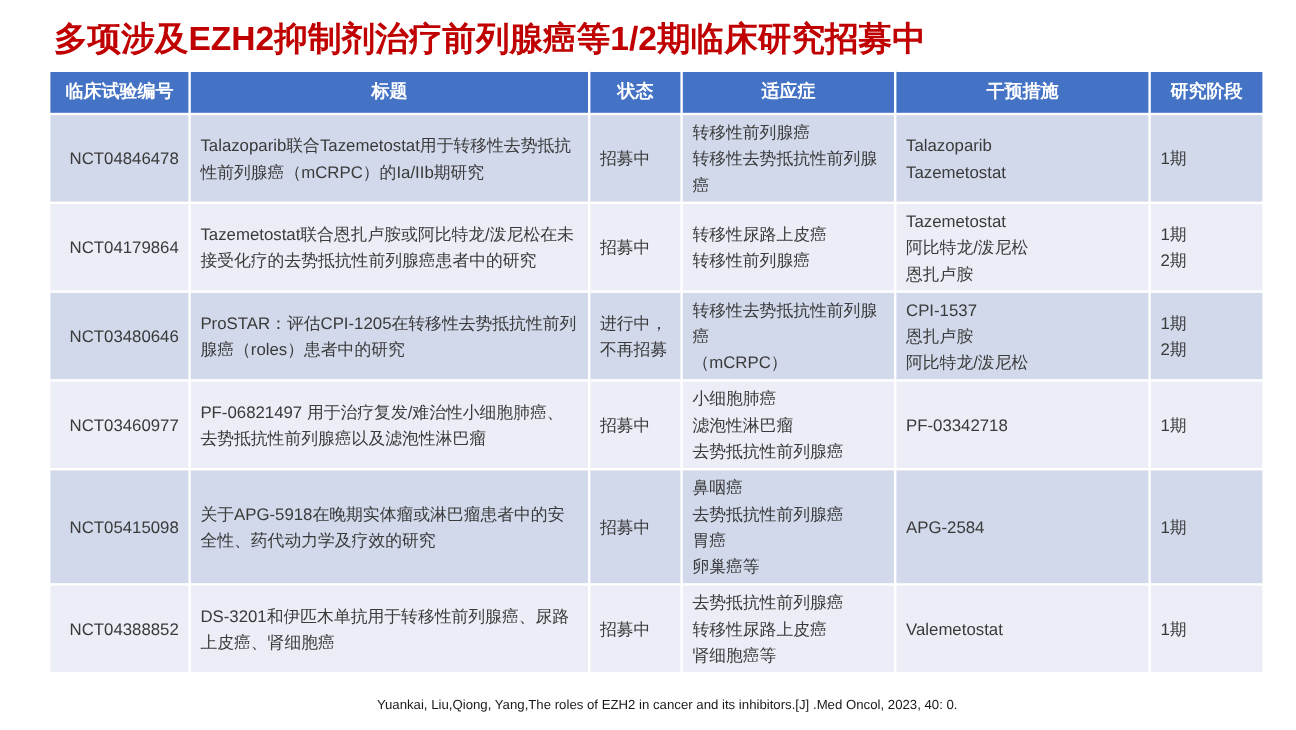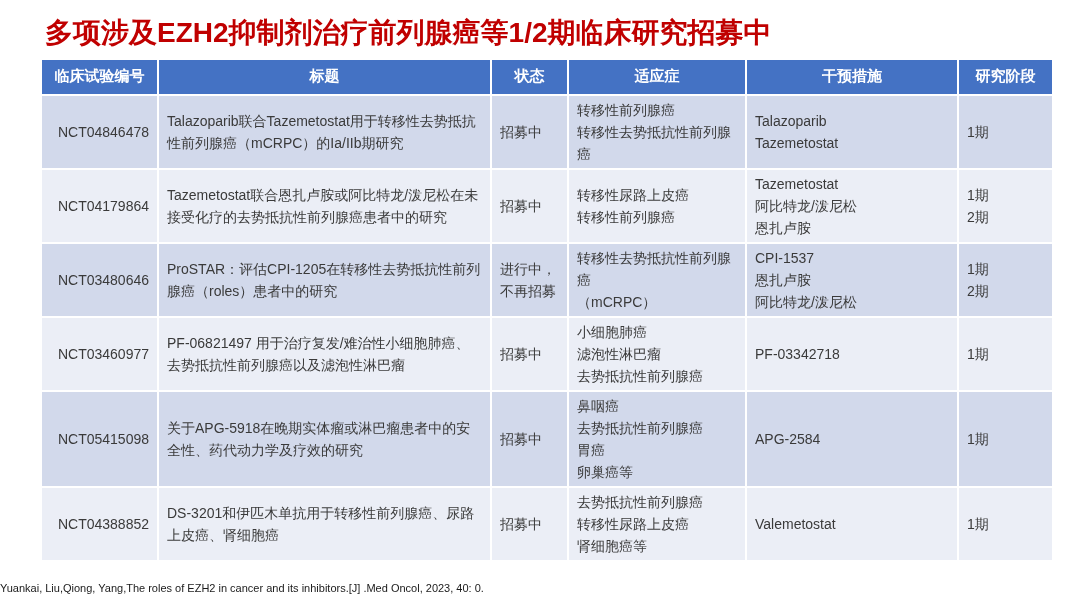--- a/index.html
+++ b/index.html
@@ -34,21 +34,21 @@
   table.trials tbody td{
     font-size:14px;color:var(--cell-text,#3a3a3a);
     line-height:22px;
   }
   table.trials tbody tr:nth-child(odd) td{background:var(--row-odd,#D2D9EB);}
   table.trials tbody tr:nth-child(even) td{background:var(--row-even,#EBEEF6);}
   td.c-id{font-size:14px;text-align:right;}
   .line{min-height:22px;}
   .footer{
     position:absolute;left:0;right:0;bottom:14px;
-    text-align:left;font-size:11px;color:#1a1a1a;
+    text-align:center;font-size:11px;color:#1a1a1a;padding-left:32px;
   }
 </style>
 </head>
 <body style="--title-color: #C00000; --header-bg: #4472C4; --header-text: #FFFFFF; --row-odd: #D2D9EB; --row-even: #EBEEF6; --cell-text: #3A3A3A;">
 
 <div class="slide">
   <h1 class="page-title">多项涉及EZH2抑制剂治疗前列腺癌等1/2期临床研究招募中</h1>
 
   <table class="trials">
     <colgroup>

